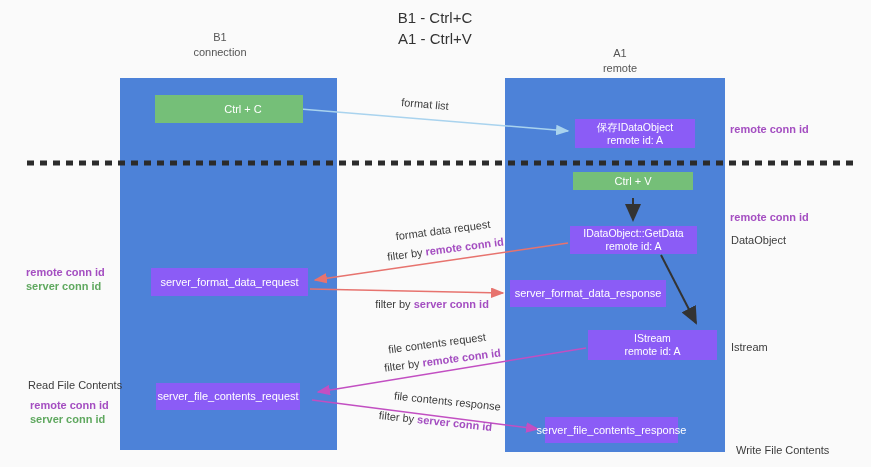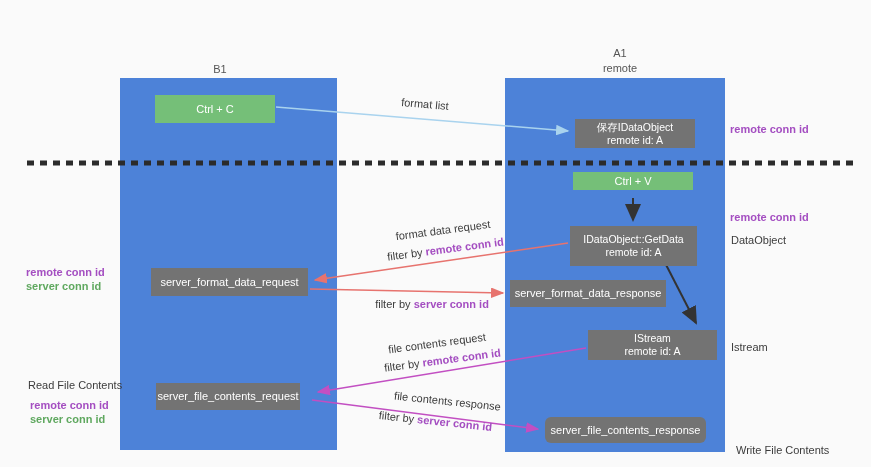--- a/index.html
+++ b/index.html
@@ -9,39 +9,43 @@
   }
   .abs{position:absolute;}
   .title{left:300px;top:7px;width:270px;text-align:center;color:#333;font-size:15px;line-height:21px;}
   .lane-head{text-align:center;color:#555;font-size:11px;line-height:15px;}
   .lane{background:#4d82d8;}
   .lane-left{left:120px;top:78px;width:217px;height:372px;}
   .lane-right{left:505px;top:78px;width:220px;height:374px;}
   .node{display:flex;align-items:center;justify-content:center;flex-direction:column;
         color:#fff;font-size:11px;text-align:center;line-height:13px;z-index:5;}
   .green{background:#75bf78;}
-  .orange{background:#737373;}
+  .orange{background:#8b5cf6;}
   .node .l2{font-size:10.5px;}
   svg.overlay{position:absolute;left:0;top:0;z-index:4;pointer-events:none;}
   .edge-label{color:#3c3c3c;font-size:11px;text-align:center;z-index:6;white-space:nowrap;}
   .purple{color:#a44ec1;font-weight:bold;}
   .greenlbl{color:#5fa85f;font-weight:bold;}
   .blacklbl{color:#3c3c3c;font-size:11px;white-space:nowrap;}
   .side{font-size:11px;white-space:nowrap;z-index:6;}
   .rot-up{transform:rotate(-7.5deg);}
   .rot-dn5{transform:rotate(5deg);}
   .rot-dn6{transform:rotate(6deg);}
 </style>
 </head>
 <body>
 
 <div class="canvas">
 
+  <div class="abs title">
+    <div>B1 - Ctrl+C</div>
+    <div>A1 - Ctrl+V</div>
+  </div>
 
-  <div class="abs lane-head" style="left:150px;top:62px;width:140px;">
+  <div class="abs lane-head" style="left:150px;top:30px;width:140px;">
     <div>B1</div>
     <div>connection</div>
   </div>
   <div class="abs lane-head" style="left:550px;top:46px;width:140px;">
     <div>A1</div>
     <div>remote</div>
   </div>
 
   <div class="abs lane lane-left"></div>
   <div class="abs lane lane-right"></div>
@@ -72,34 +76,34 @@
 
     <line x1="568" y1="243" x2="315" y2="280" stroke="#e7736e" stroke-width="1.5" marker-end="url(#m-salmon)"></line>
 
     <line x1="310" y1="289" x2="503" y2="293" stroke="#e7736e" stroke-width="1.5" marker-end="url(#m-salmon)"></line>
 
     <line x1="586" y1="348" x2="318" y2="392" stroke="#c24fc2" stroke-width="1.5" marker-end="url(#m-magenta)"></line>
 
     <line x1="312" y1="400" x2="538" y2="429" stroke="#c24fc2" stroke-width="1.5" marker-end="url(#m-magenta)"></line>
   </svg>
 
-  <div class="abs node green" style="left:155px;top:95px;width:120px;height:28px;">
+  <div class="abs node green" style="left:155px;top:95px;width:120px;height:28px;padding-left:28px;">
     <span>Ctrl + C</span>
   </div>
 
   <div class="abs node orange" style="left:575px;top:119px;width:120px;height:29px;">
     <span class="l2">保存IDataObject</span>
     <span class="l2">remote id: A</span>
   </div>
 
   <div class="abs node green" style="left:573px;top:172px;width:120px;height:18px;">
     <span>Ctrl + V</span>
   </div>
 
-  <div class="abs node orange" style="left:570px;top:226px;width:127px;height:40px;">
+  <div class="abs node orange" style="left:570px;top:226px;width:127px;height:28px;">
     <span class="l2">IDataObject::GetData</span>
     <span class="l2">remote id: A</span>
   </div>
 
   <div class="abs node orange" style="left:151px;top:268px;width:157px;height:28px;">
     <span>server_format_data_request</span>
   </div>
 
   <div class="abs node orange" style="left:510px;top:280px;width:156px;height:27px;">
     <span>server_format_data_response</span>
@@ -107,21 +111,21 @@
 
   <div class="abs node orange" style="left:588px;top:330px;width:129px;height:30px;">
     <span class="l2">IStream</span>
     <span class="l2">remote id: A</span>
   </div>
 
   <div class="abs node orange" style="left:156px;top:383px;width:144px;height:27px;">
     <span>server_file_contents_request</span>
   </div>
 
-  <div class="abs node orange" style="left:545px;top:417px;width:161px;height:26px;border-radius:6px;">
+  <div class="abs node orange" style="left:545px;top:417px;width:133px;height:26px;">
     <span>server_file_contents_response</span>
   </div>
 
   <div class="abs edge-label rot-dn5" style="left:360px;top:98px;width:130px;">format list</div>
 
   <div class="abs edge-label rot-up" style="left:363px;top:224px;width:160px;">format data request</div>
   <div class="abs edge-label rot-up" style="left:368px;top:243px;width:155px;"><span>filter by </span><span class="purple">remote conn id</span></div>
 
   <div class="abs edge-label" style="left:362px;top:298px;width:140px;"><span>filter by </span><span class="purple">server conn id</span></div>
 

